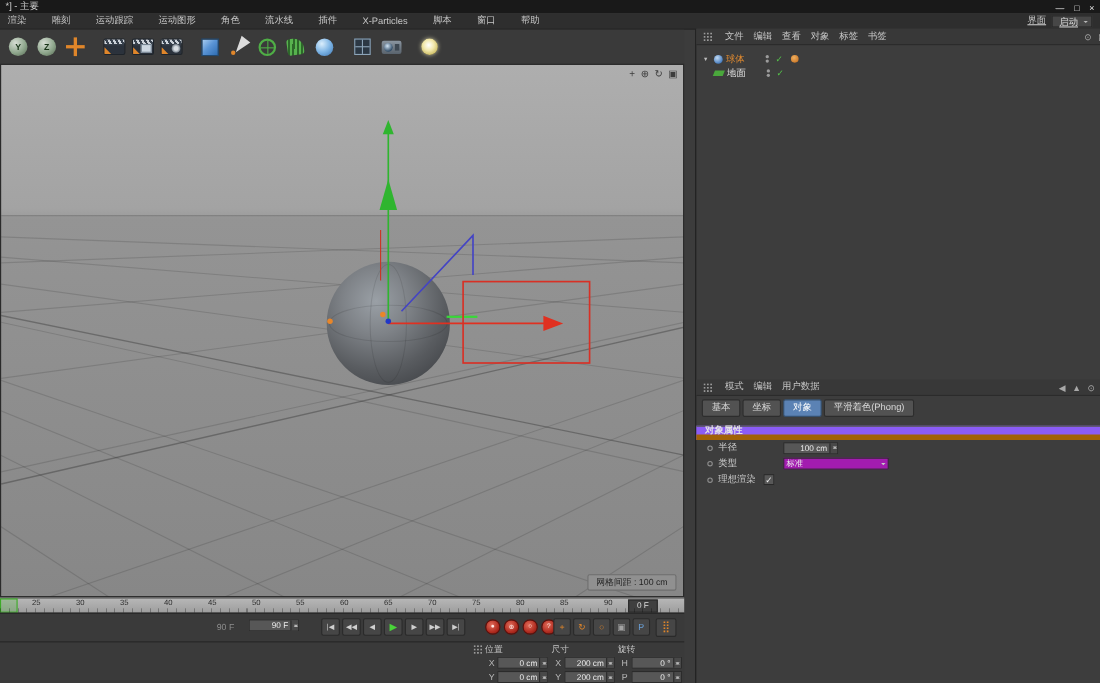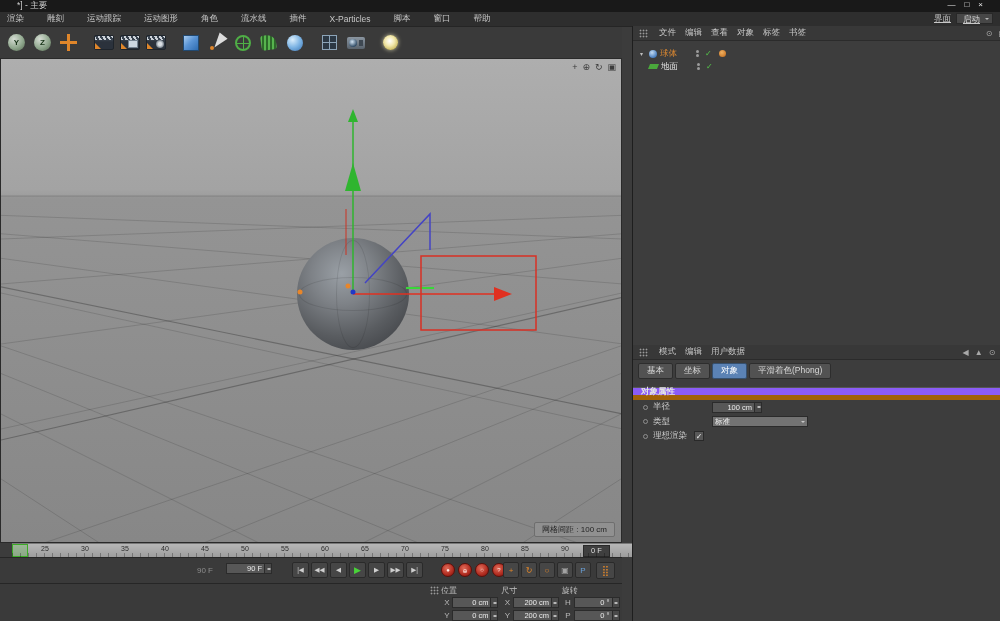--- a/index.html
+++ b/index.html
@@ -1,28 +1,28 @@
 <!DOCTYPE html>
 <html><head>
 <meta charset="utf-8">
 <style>
   html,body{margin:0;padding:0;background:#222;}
   .app{position:relative;width:1000px;height:621px;background:#3c3c3c;overflow:hidden;
        font-family:"Liberation Sans","DejaVu Sans",sans-serif;font-size:8.5px;color:#c8c8c8;}
   .app *{box-sizing:border-box;}
 
   
-  .titlebar{position:absolute;left:0;top:0;right:0;height:12px;background:#191919;display:flex;align-items:flex-start;padding:0 17px;color:#d2d2d2;font-size:8.5px;}
+  .titlebar{position:absolute;left:0;top:0;right:0;height:12px;background:#191919;display:flex;align-items:flex-end;padding:0 5px;color:#d2d2d2;font-size:8.5px;}
   .win-controls{margin-left:auto;display:flex;gap:9px;color:#ececec;font-size:8px;}
   .win-controls span{cursor:pointer;}
 
   
   .menubar{position:absolute;left:0;top:12px;right:0;height:15px;background:#2e2e2e;border-bottom:1px solid #252525;display:flex;align-items:center;gap:23px;padding:0 7px;}
   .mi{color:#c6c6c6;cursor:pointer;white-space:nowrap;}
-  .layout-wrap{margin-left:auto;display:flex;align-items:flex-start;gap:5px;text-decoration:underline;}
+  .layout-wrap{margin-left:auto;display:flex;align-items:flex-end;gap:5px;text-decoration:underline;}
   .layout-select{background:#474747;border:1px solid #282828;height:11px;line-height:10px;padding:0 12px 0 6px;position:relative;color:#ddd;cursor:pointer;}
   .layout-select::after{content:"";position:absolute;right:3px;top:4px;border:2.5px solid transparent;border-top-color:#b8b8b8;}
 
   
   .toolbar{position:absolute;left:0;top:27px;width:622px;height:31px;background:#3a3a3a;display:flex;align-items:center;gap:3px;padding:0 5px;}
   .tbtn{width:23px;height:25px;display:flex;align-items:center;justify-content:center;position:relative;cursor:pointer;flex:none;}
   .tsep{width:6px;flex:none;}
   .ic-ball{width:17px;height:17px;border-radius:50%;background:radial-gradient(circle at 35% 30%,#d6ddd4,#8fa78d 55%,#53664f);display:flex;align-items:center;justify-content:center;color:#173317;font-size:8px;font-weight:bold;}
   .ic-coord{width:17px;height:17px;position:relative;}
   .ic-coord::before{content:"";position:absolute;left:7px;top:0;width:3px;height:17px;background:#e0862a;}
@@ -53,21 +53,21 @@
   .vp-svg{position:absolute;left:0;top:0;}
   .sphere{position:absolute;left:296px;top:179px;width:112px;height:112px;border-radius:50%;
           background:radial-gradient(circle at 40% 32%,#9aa0a6 0%,#7e8287 30%,#595c60 62%,#3a3c40 95%);}
   .sphere .lat{position:absolute;left:2%;top:35%;width:96%;height:30%;border-radius:50%;border:1px solid rgba(0,0,0,.10);}
   .sphere .lon{position:absolute;left:35%;top:2%;width:30%;height:96%;border-radius:50%;border:1px solid rgba(0,0,0,.10);}
   .vp-nav{position:absolute;top:3px;right:5px;display:flex;gap:5px;color:#3c3c3c;font-size:9px;}
   .vp-nav span{cursor:pointer;}
   .grid-info{position:absolute;right:6px;bottom:5px;background:#909090;border:1px solid #6e6e6e;border-radius:2px;color:#242424;font-size:8px;padding:1px 7px;}
 
   
-  .ruler{position:absolute;left:12px;top:543px;width:622px;height:14px;background:linear-gradient(#b7b7b7,#9d9d9d);border-top:1px solid #787878;}
+  .ruler{position:absolute;left:0;top:543px;width:622px;height:14px;background:linear-gradient(#b7b7b7,#9d9d9d);border-top:1px solid #787878;}
   .ruler::after{content:"";position:absolute;left:0;right:0;bottom:0;height:4px;background:repeating-linear-gradient(90deg,rgba(0,0,0,.28) 0 1px,transparent 1px 8px);}
   .tick{position:absolute;top:1px;transform:translateX(-50%);font-size:7px;color:#2d2d2d;}
   .cur-frame-marker{position:absolute;left:0;top:0;width:16px;height:13px;border:1px solid #3dab28;background:rgba(80,190,60,.25);}
   .frame-box{position:absolute;left:571px;top:1px;width:27px;height:12px;background:#3f3f3f;border:1px solid #292929;color:#dcdcdc;font-size:7.5px;text-align:center;line-height:10px;}
 
   
   .transport{position:absolute;left:0;top:557px;width:622px;height:26px;background:#3a3a3a;border-top:1px solid #262626;}
   .end-label{position:absolute;left:197px;top:8px;color:#8d8d8d;font-size:8px;}
   .end-field{position:absolute;left:226px;top:5px;width:46px;height:14px;display:flex;}
   .tr-nav{position:absolute;left:292px;top:4px;display:flex;gap:2px;}
@@ -90,21 +90,21 @@
   .axis{width:7px;color:#b8b8b8;font-size:8px;text-align:center;}
   .grip{width:9px;height:9px;margin:0 2px;background-image:radial-gradient(#9a9a9a 0.8px,transparent 1.1px);background-size:3px 3px;flex:none;}
 
   
   .field{height:11px;background:#575757;border:1px solid #2b2b2b;color:#ebebeb;font-size:7.5px;display:flex;align-items:center;padding:0;position:relative;}
   .field .val{flex:1;text-align:right;padding:0 2px;white-space:nowrap;overflow:hidden;}
   .stepper{width:7px;align-self:stretch;background:#494949;border-left:1px solid #2b2b2b;position:relative;flex:none;cursor:pointer;}
   .stepper::before{content:"";position:absolute;left:1.5px;top:1.5px;border:2px solid transparent;border-bottom-color:#b8b8b8;}
   .stepper::after{content:"";position:absolute;left:1.5px;bottom:1.5px;border:2px solid transparent;border-top-color:#b8b8b8;}
   .w46{width:46px;} .w50{width:50px;} .w96{width:96px;}
-  .field.dd{background:#737373;cursor:pointer;}
+  .field.dd{background:#a21caf;cursor:pointer;}
   .dd-arrow{width:9px;align-self:stretch;position:relative;flex:none;}
   .dd-arrow::after{content:"";position:absolute;right:2px;top:4px;border:2.5px solid transparent;border-top-color:#c8c8c8;}
 
   
   .rpanel{position:absolute;left:632px;top:26px;width:378px;height:595px;background:#3d3d3d;border-left:1px solid #1e1e1e;}
   .pbar{height:15px;background:#383838;border-bottom:1px solid #2b2b2b;display:flex;align-items:center;gap:9px;padding:0 4px;color:#c6c6c6;}
   .pbar .ricons{margin-left:auto;display:flex;gap:6px;color:#a8a8a8;font-size:8px;}
   .pbar .ricons span{cursor:pointer;}
   .om-body{height:304px;padding-top:6px;position:relative;}
   .om-row{display:flex;align-items:center;height:13px;padding-left:7px;gap:3px;}

